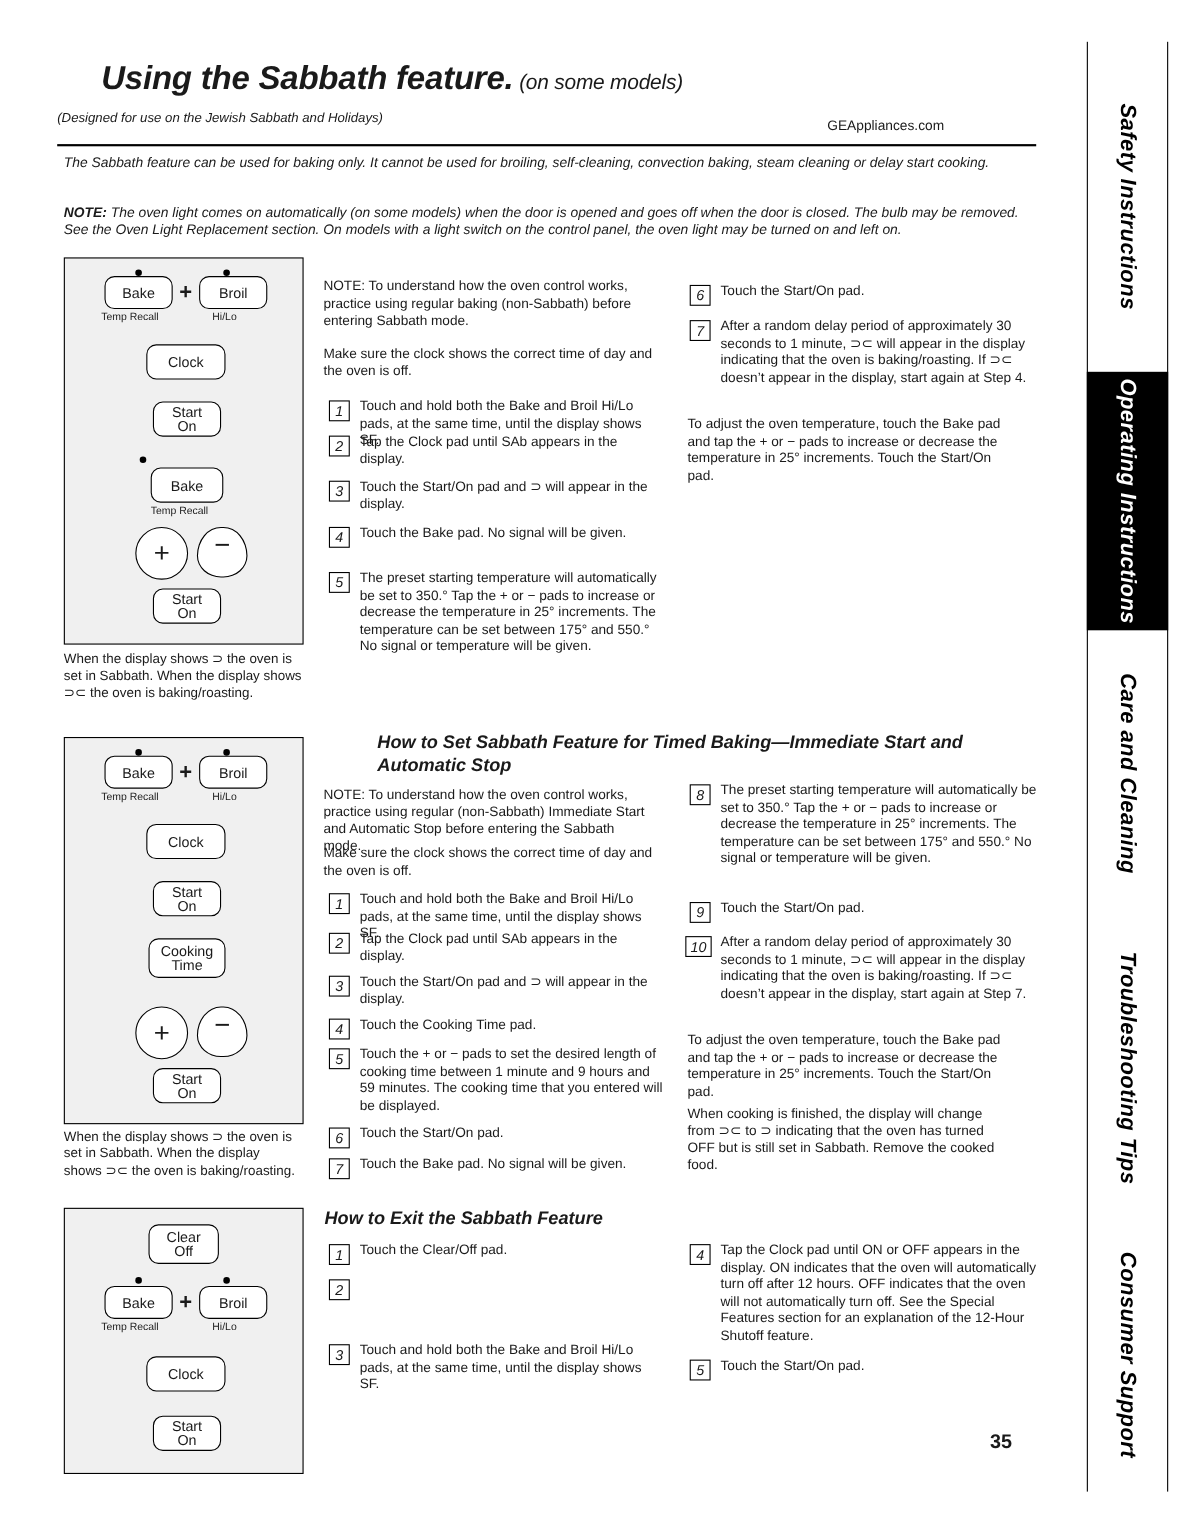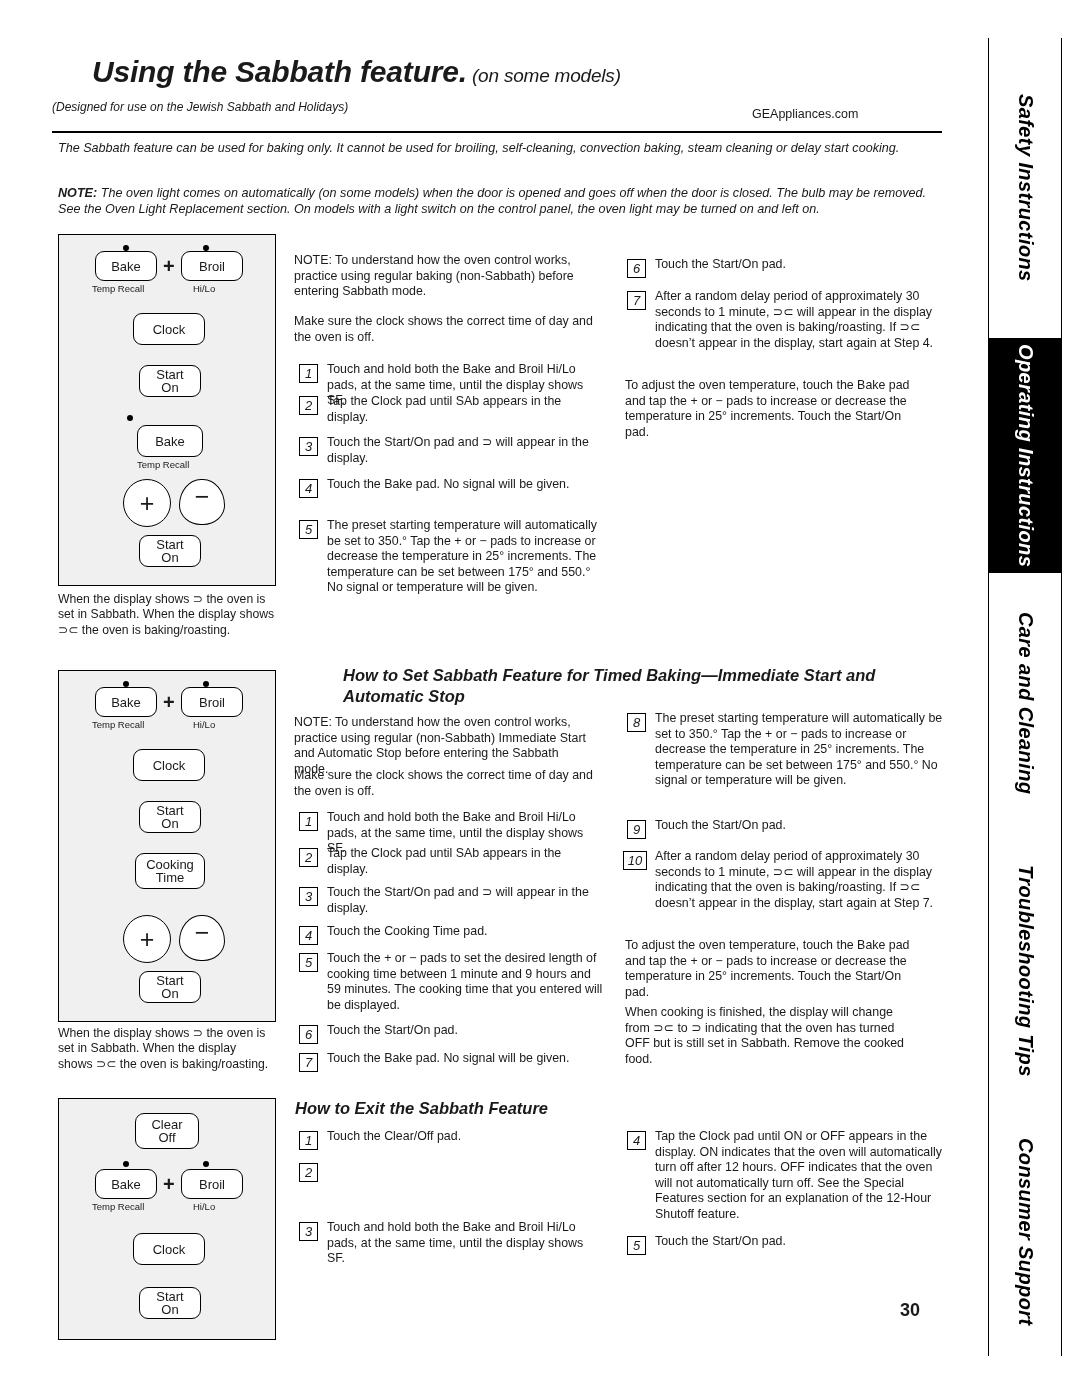--- a/index.html
+++ b/index.html
@@ -293,14 +293,14 @@
   <div class="numbox" style="left:299px;top:1222px;">3</div>
   <div class="steptext" style="left:327px;top:1220px;width:272px;">Touch and hold both the Bake and Broil Hi/Lo pads, at the same time, until the display shows SF.</div>
 
   <div class="numbox" style="left:627px;top:1131px;">4</div>
   <div class="steptext" style="left:655px;top:1129px;width:290px;">Tap the Clock pad until ON or OFF appears in the display. ON indicates that the oven will automatically turn off after 12 hours. OFF indicates that the oven will not automatically turn off. See the Special Features section for an explanation of the 12-Hour Shutoff feature.</div>
 
   <div class="numbox" style="left:627px;top:1236px;">5</div>
   <div class="steptext" style="left:655px;top:1234px;width:290px;">Touch the Start/On pad.</div>
 
 
-  <div class="pagenum">30</div>
+  <div class="pagenum">35</div>
 </div>
 
 </body></html>

